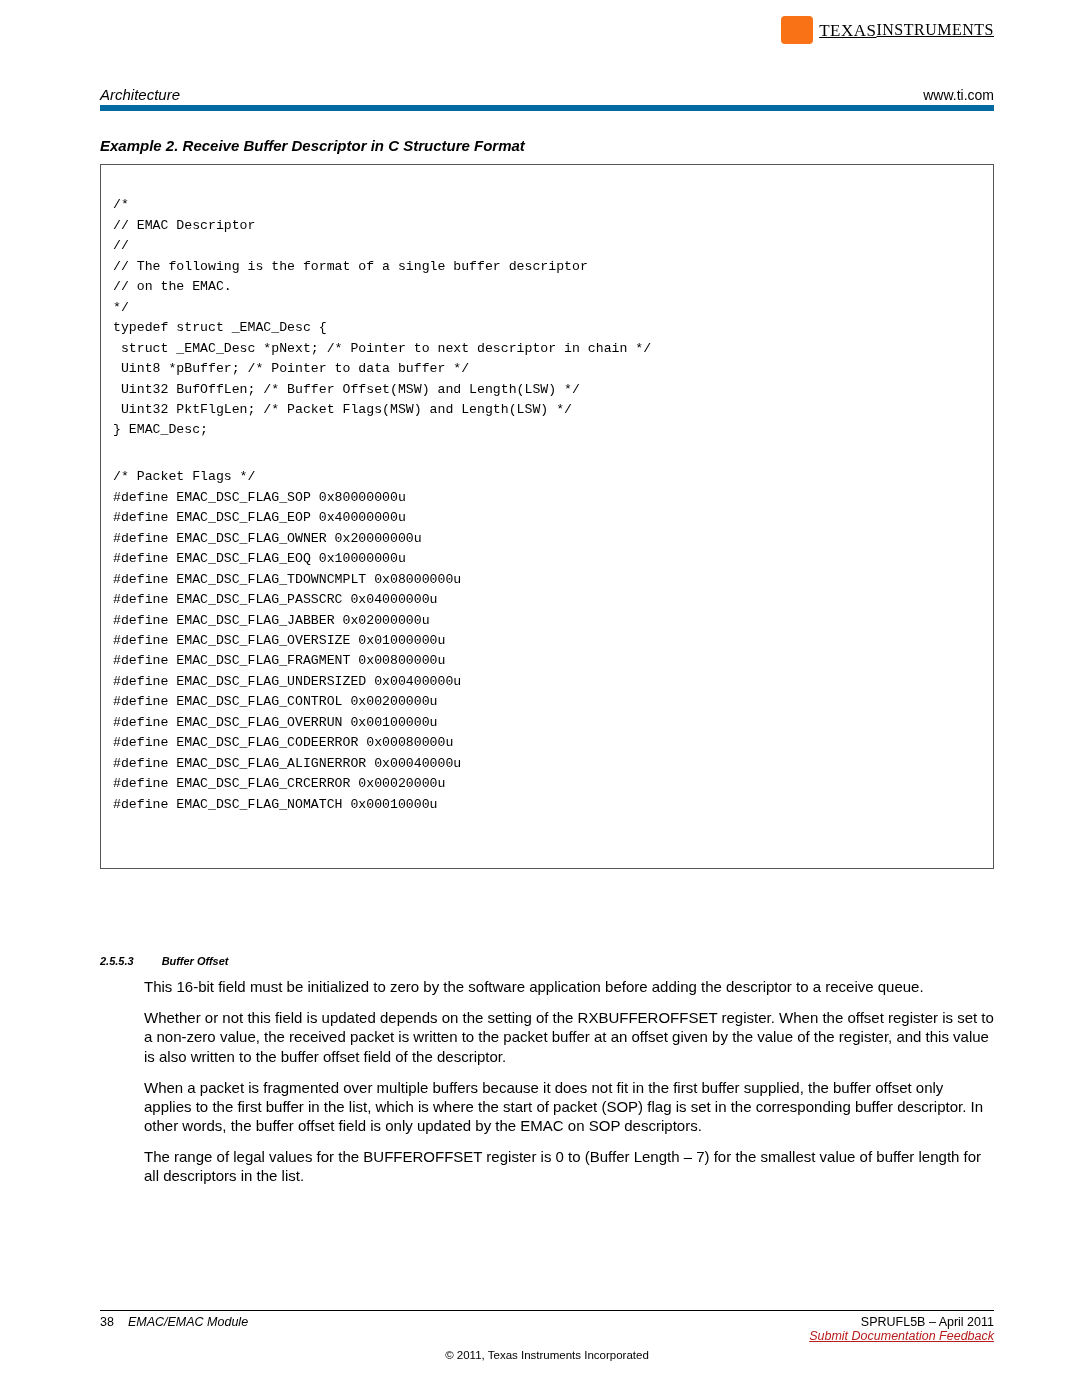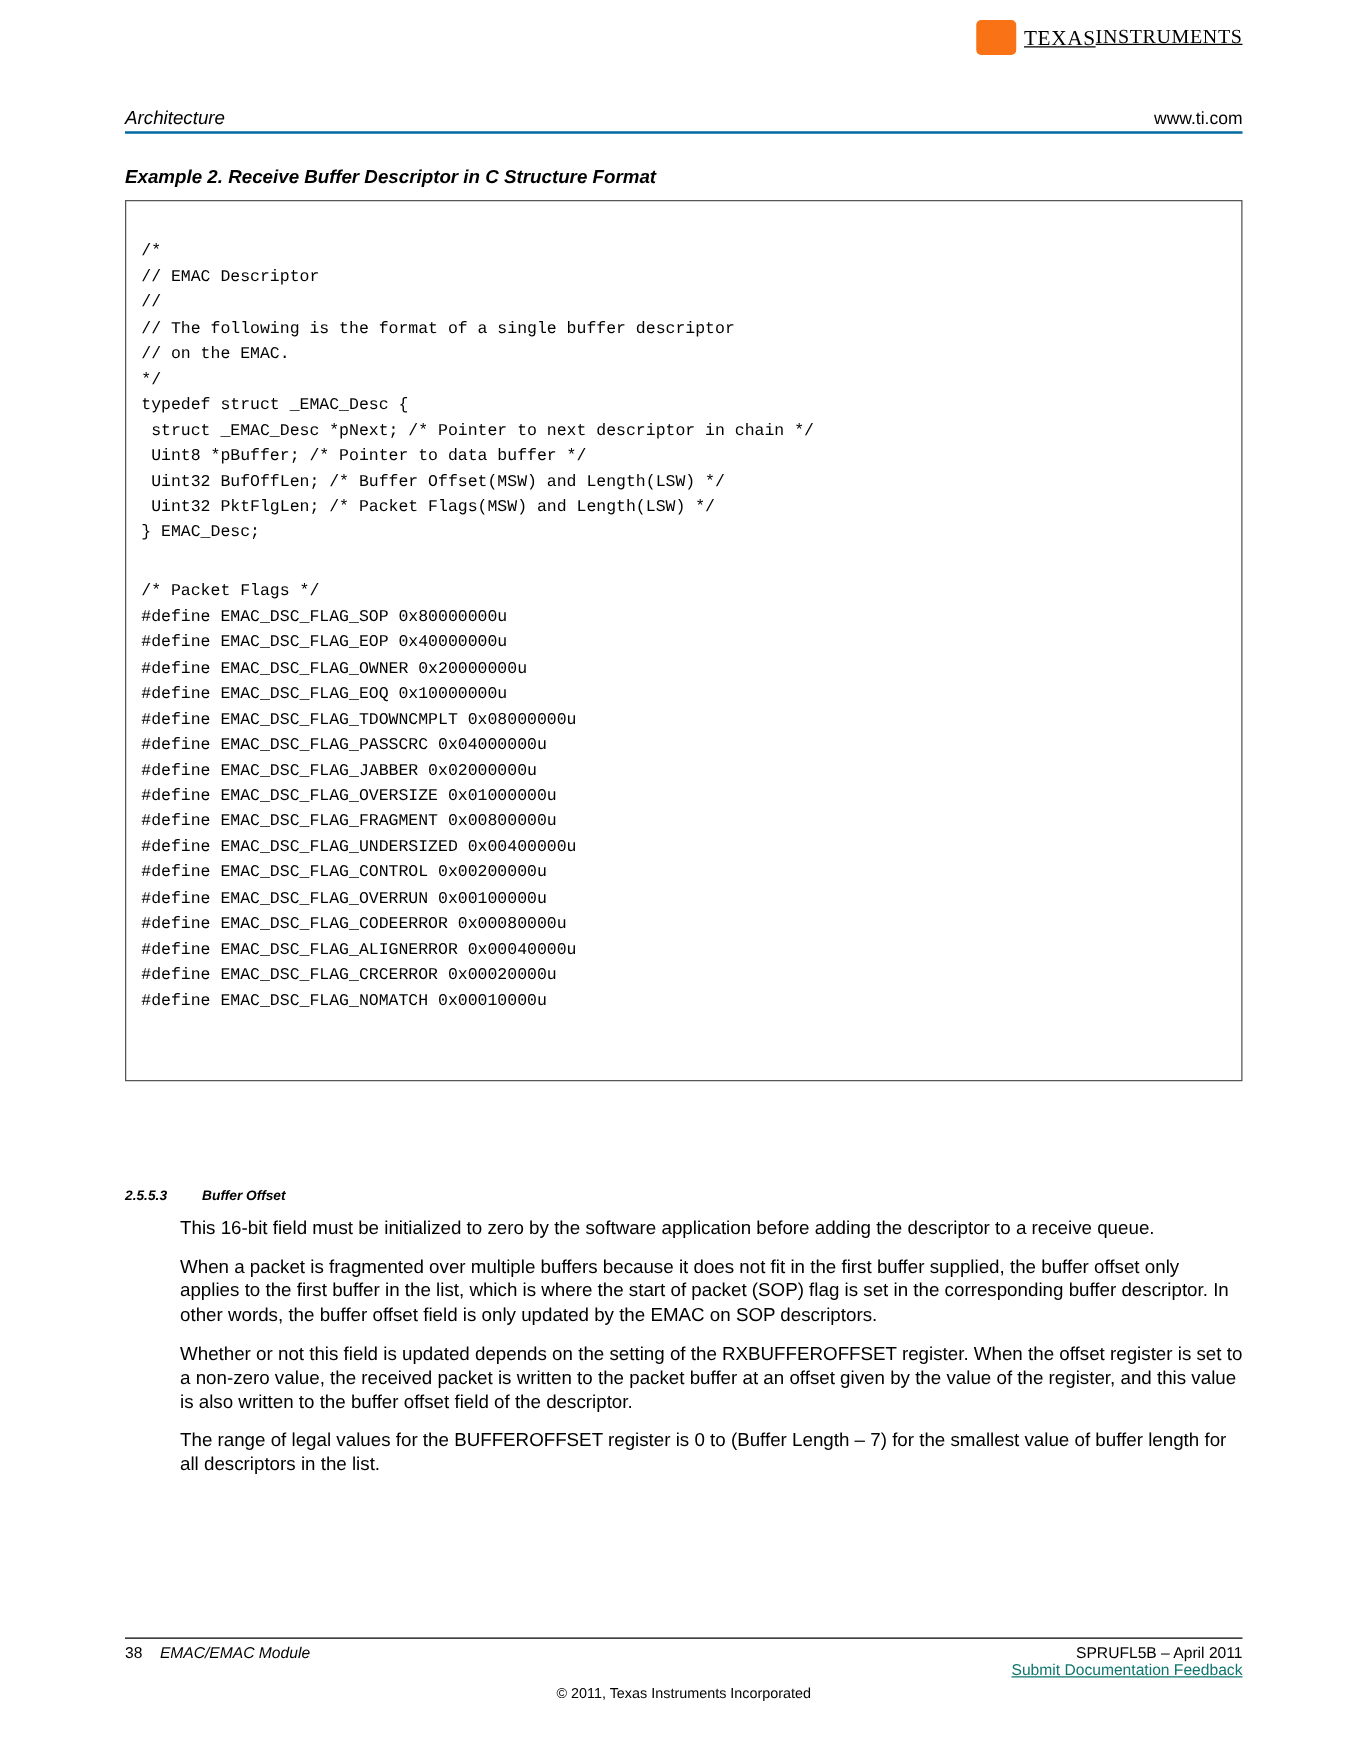--- a/index.html
+++ b/index.html
@@ -4,38 +4,38 @@
 <style>
   * { box-sizing: border-box; margin: 0; padding: 0; }
   html, body { width: 1080px; height: 1397px; background: #fff; font-family: Arial, Helvetica, sans-serif; color: #000; }
   .page { position: relative; width: 1080px; height: 1397px; padding: 20px 86px 0 100px; }
   .logo-wrap { position: absolute; top: 16px; right: 86px; display: flex; align-items: center; gap: 6px; }
   .logo-chip { width: 28px; height: 28px; background: #f97316; border-radius: 4px; position: relative; display: flex; align-items: center; justify-content: center; padding-left: 32px; }
   .logo-chip::before, .logo-chip::after { content: ""; position: absolute; background: #000; }
   .logo-text { display: flex; flex-direction: row; line-height: 1; font-family: "Times New Roman", serif; text-decoration: underline; }
   .logo-line1 { font-size: 17px; letter-spacing: 0.5px; }
   .logo-line2 { font-size: 16px; letter-spacing: 0.5px; }
-  .tophdr { display: flex; justify-content: space-between; align-items: baseline; border-bottom: 2px solid #0369a1; margin-top: 66px; padding-bottom: 2px; }
+  .tophdr { display: flex; justify-content: space-between; align-items: baseline; border-bottom: 6px solid #0369a1; margin-top: 66px; padding-bottom: 2px; }
   .tophdr-left { font-style: italic; font-size: 15px; }
   .tophdr-right { font-size: 14px; }
   .example-title { font-weight: bold; font-style: italic; font-size: 15px; margin-top: 26px; margin-bottom: 10px; }
   .codebox { border: 1px solid #555; padding: 10px 12px 12px 12px; font-family: "Courier New", monospace; font-size: 13.2px; line-height: 1.55; white-space: pre; overflow: hidden; }
   .code-block2 { margin-top: 6px; }
   .section { margin-top: 86px; }
   .sec-head { display: flex; gap: 28px; font-weight: bold; font-style: italic; font-size: 11px; margin-bottom: 10px; }
   .sec-body { margin-left: 44px; }
   .sec-body p { font-size: 15px; line-height: 1.28; margin-bottom: 12px; }
   .footer { position: absolute; left: 100px; right: 86px; bottom: 36px; }
   .foot-rule { border-top: 1px solid #000; margin-bottom: 4px; }
   .foot-row { display: flex; justify-content: space-between; font-size: 12.5px; }
   .foot-left { display: flex; gap: 14px; align-items: baseline; }
   .pagenum { font-size: 12.5px; }
   .foot-title { font-style: italic; }
   .foot-right { text-align: right; }
-  .feedback { color: #0f766e; text-decoration: underline; }
+  .feedback { color: #b91c1c; font-style: italic; text-decoration: underline; }
   .copyright { text-align: center; font-size: 11.5px; margin-top: 6px; }
 </style>
 </head>
 <body>
 
 <div class="page">
 
   <div class="logo-wrap">
     <div class="logo-chip">
       <svg width="28" height="28" viewBox="0 0 28 28">
@@ -94,22 +94,22 @@
 #define EMAC_DSC_FLAG_NOMATCH 0x00010000u</div>
   </div>
 
   <div class="section">
     <div class="sec-head">
       <span>2.5.5.3</span>
       <span>Buffer Offset</span>
     </div>
     <div class="sec-body">
       <p>This 16-bit field must be initialized to zero by the software application before adding the descriptor to a receive queue.</p>
+      <p>Whether or not this field is updated depends on the setting of the RXBUFFEROFFSET register. When the offset register is set to a non-zero value, the received packet is written to the packet buffer at an offset given by the value of the register, and this value is also written to the buffer offset field of the descriptor.</p>
       <p>When a packet is fragmented over multiple buffers because it does not fit in the first buffer supplied, the buffer offset only applies to the first buffer in the list, which is where the start of packet (SOP) flag is set in the corresponding buffer descriptor. In other words, the buffer offset field is only updated by the EMAC on SOP descriptors.</p>
-      <p>Whether or not this field is updated depends on the setting of the RXBUFFEROFFSET register. When the offset register is set to a non-zero value, the received packet is written to the packet buffer at an offset given by the value of the register, and this value is also written to the buffer offset field of the descriptor.</p>
       <p>The range of legal values for the BUFFEROFFSET register is 0 to (Buffer Length – 7) for the smallest value of buffer length for all descriptors in the list.</p>
     </div>
   </div>
 
   <div class="footer">
     <div class="foot-rule"></div>
     <div class="foot-row">
       <div class="foot-left">
         <span class="pagenum">38</span>
         <span class="foot-title">EMAC/EMAC Module</span>

